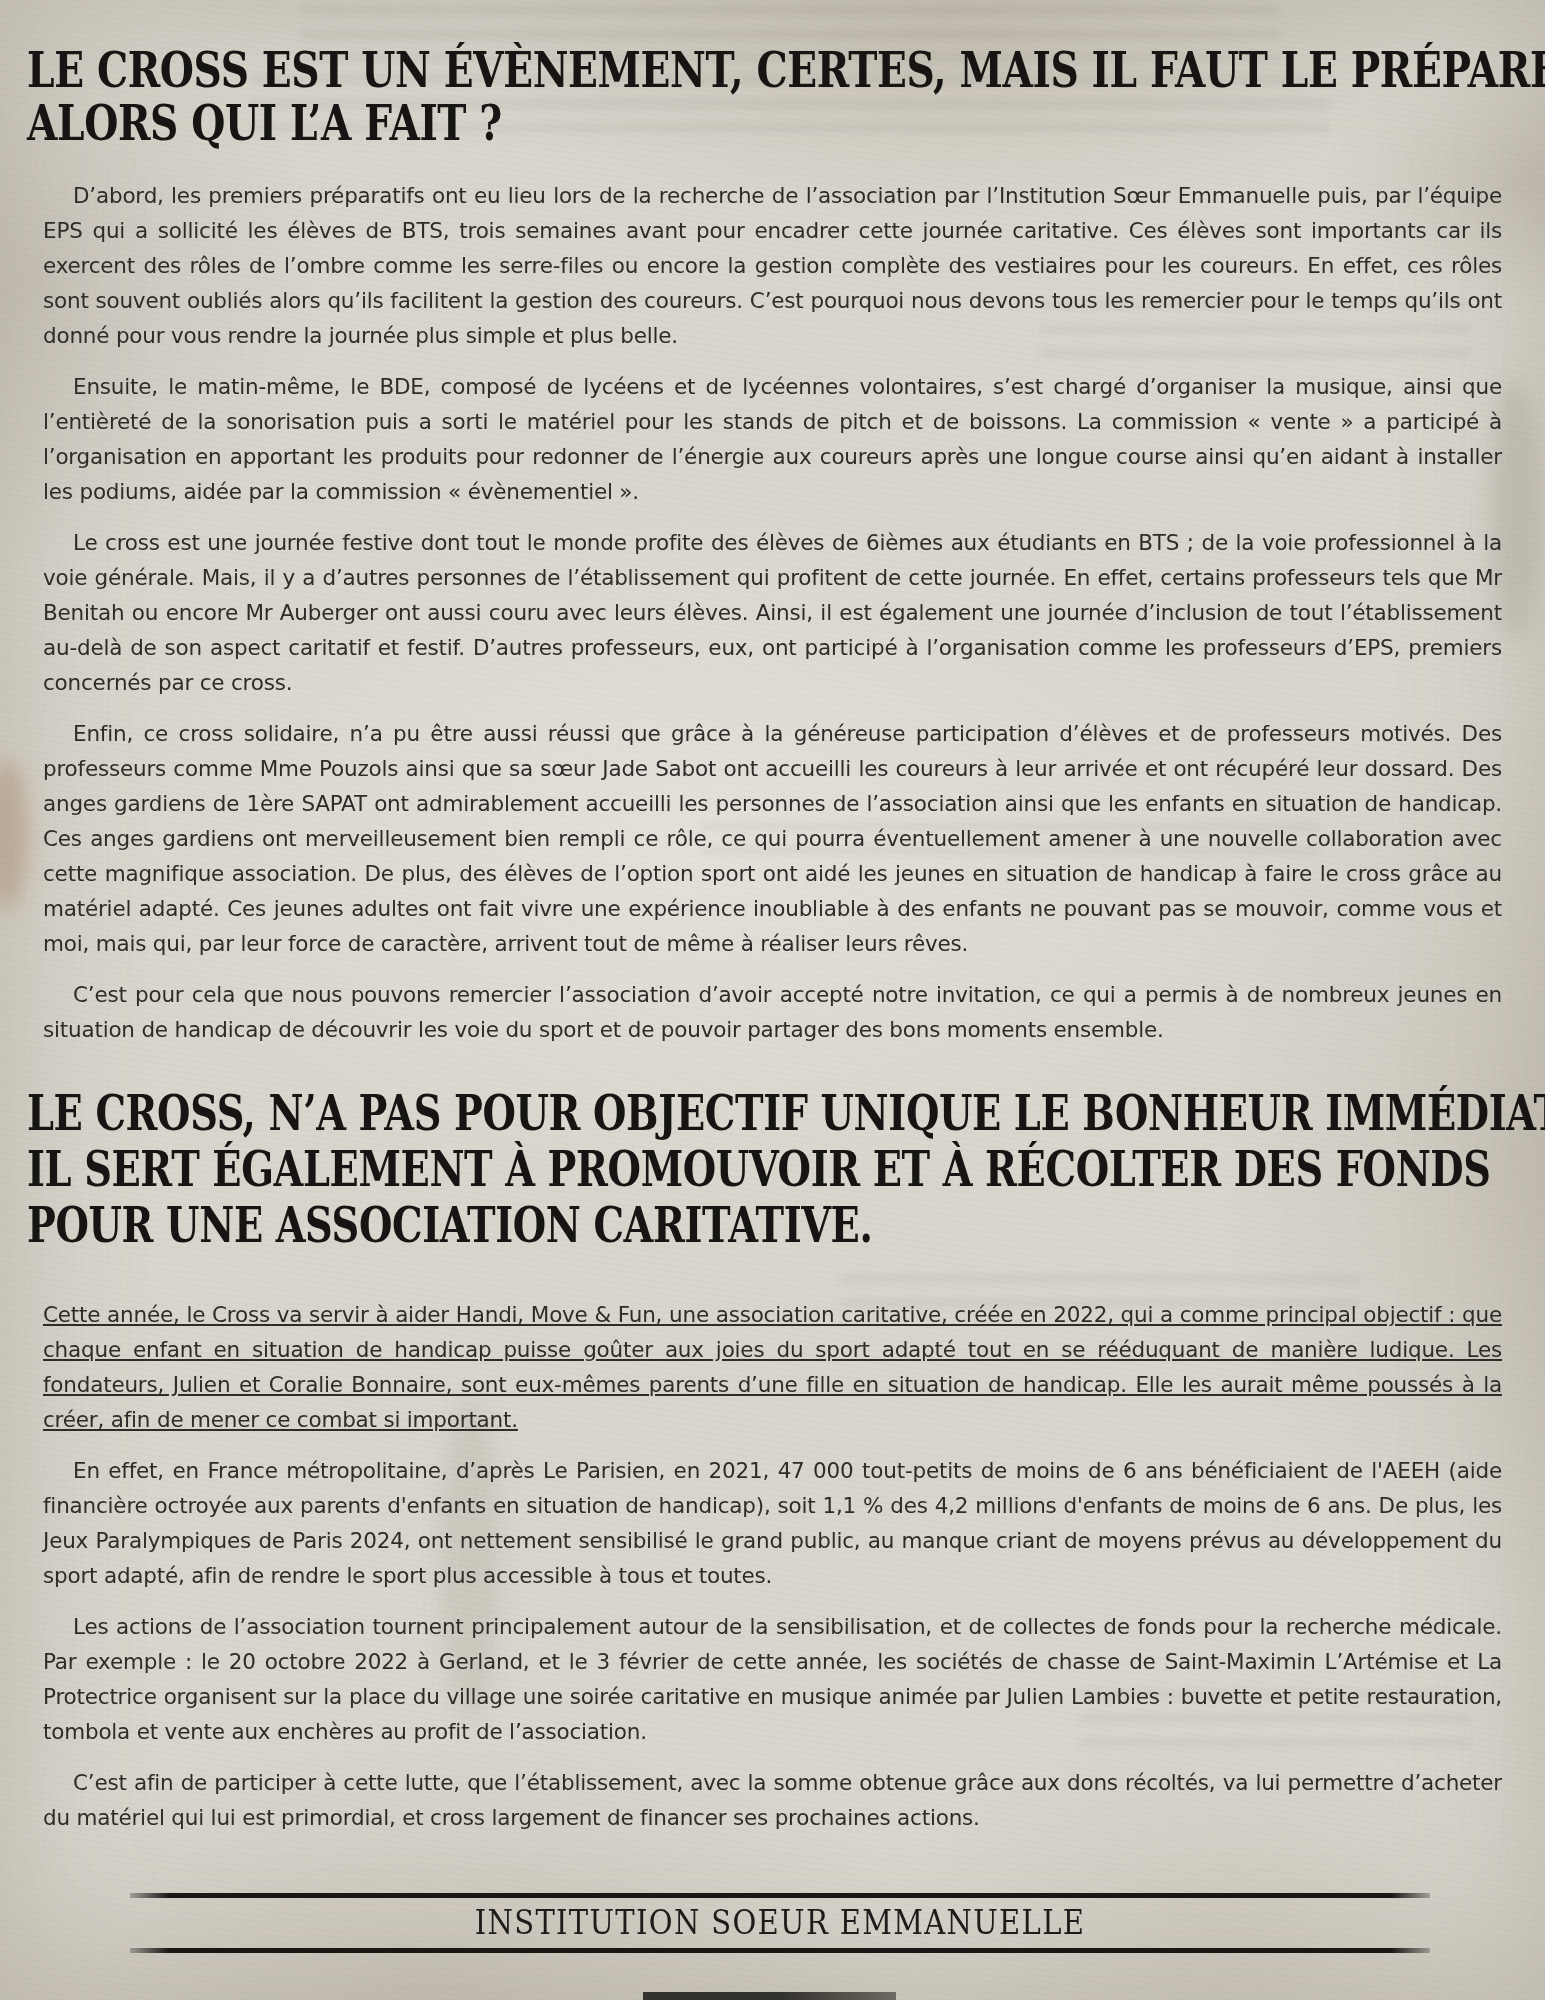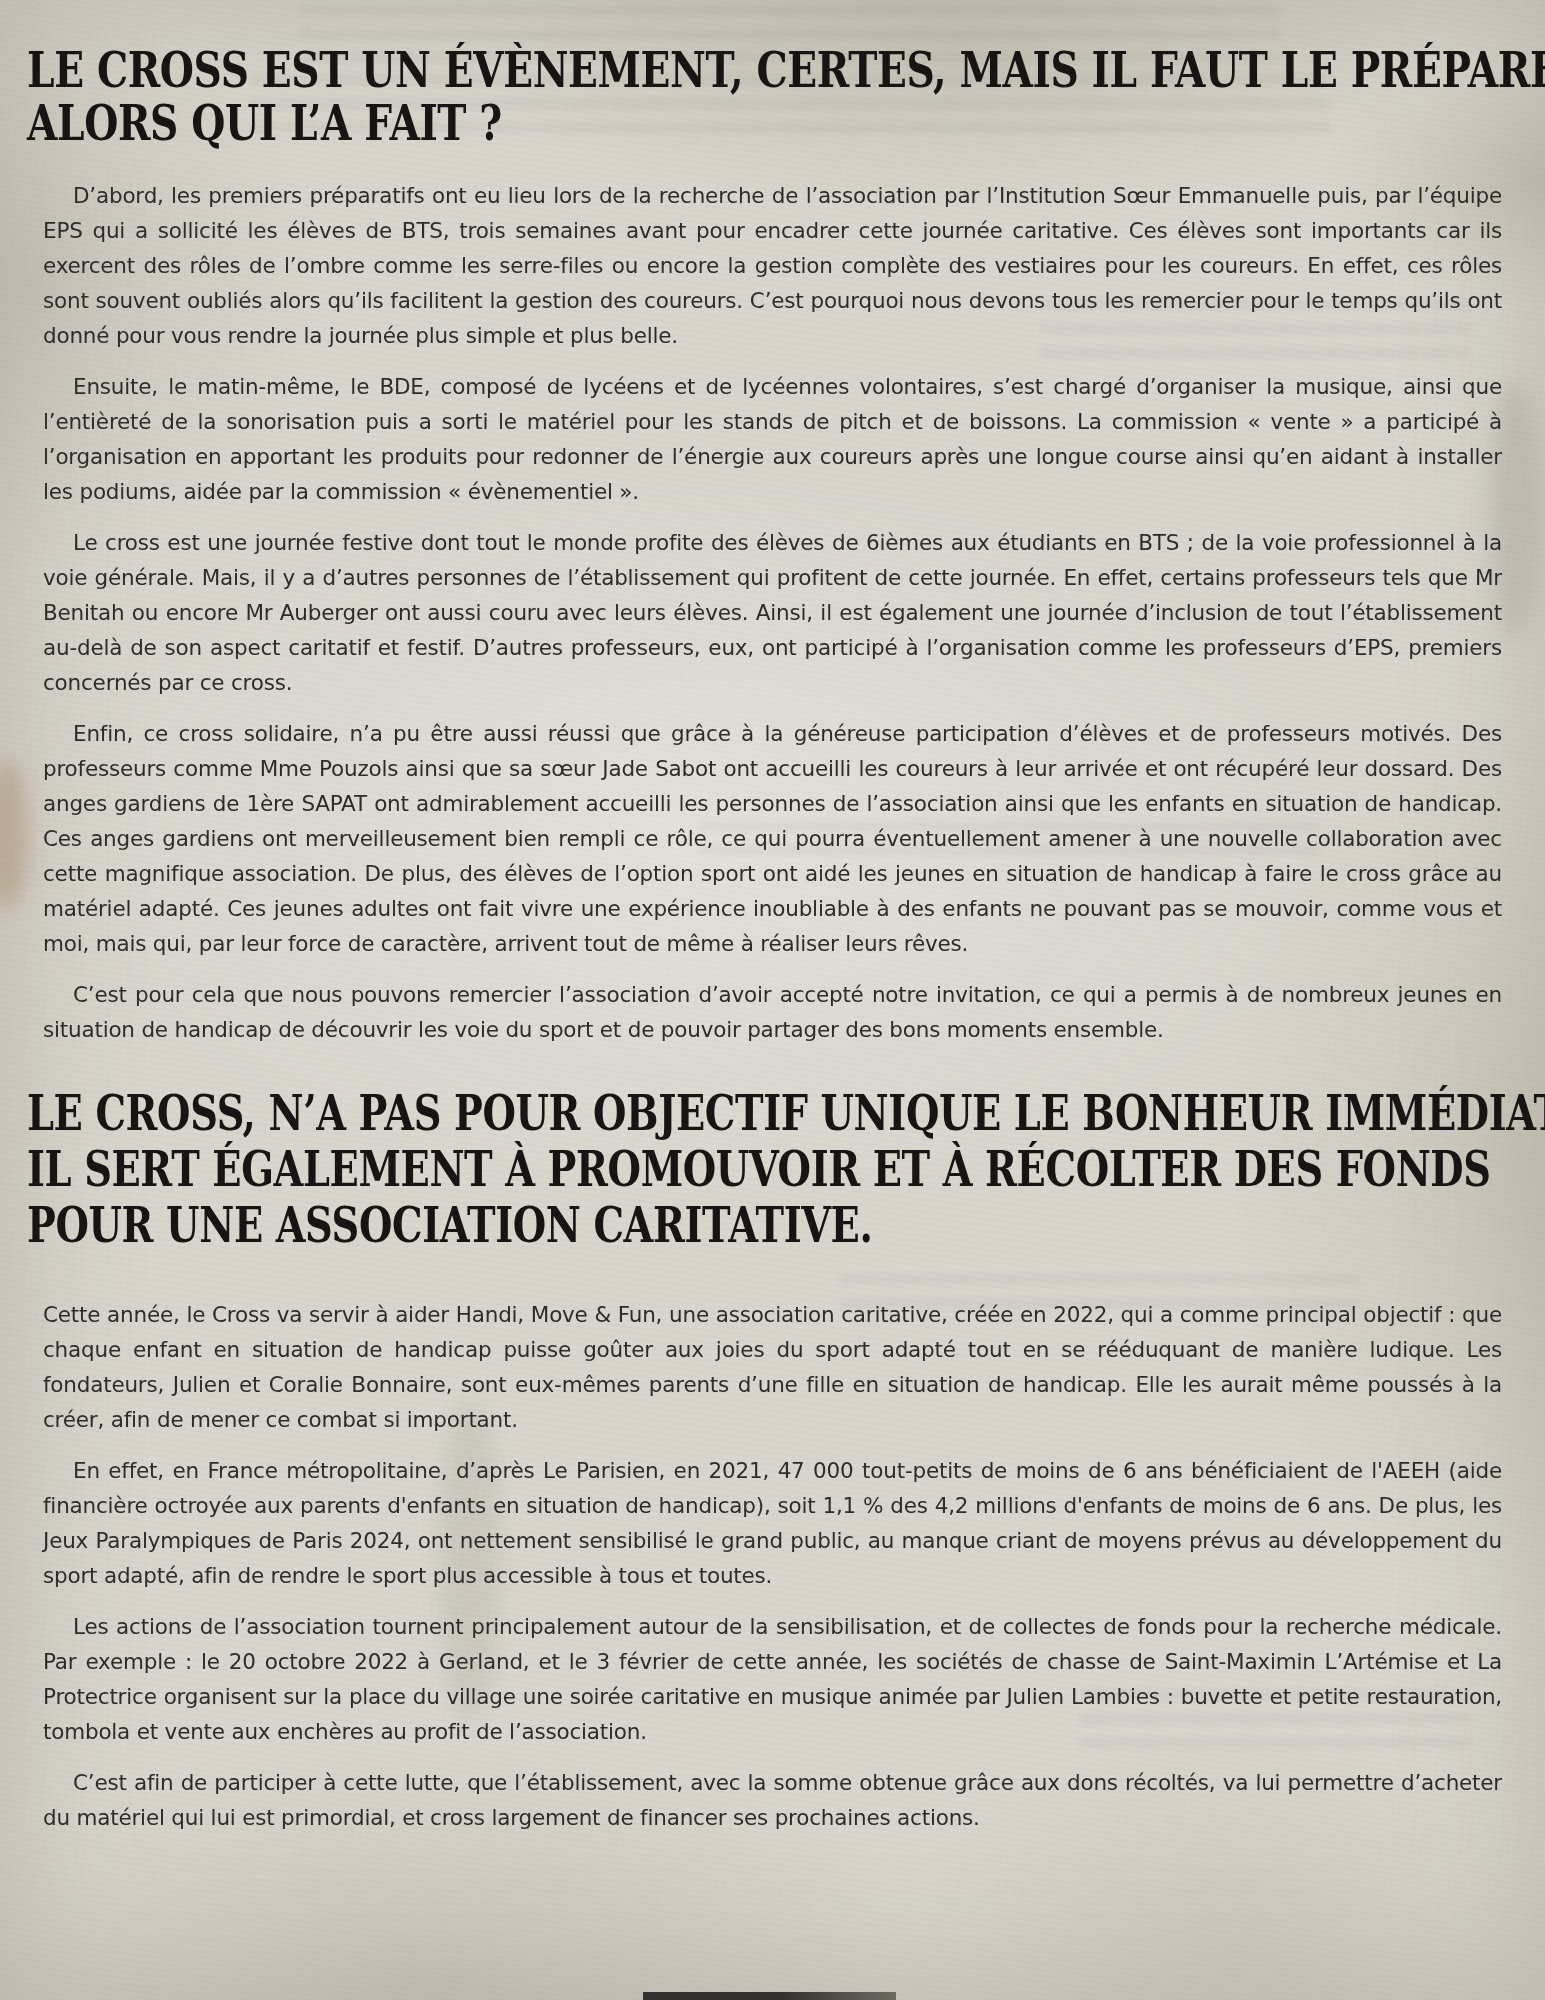--- a/index.html
+++ b/index.html
@@ -57,21 +57,21 @@
   .h2 .hline { font-size: 48px; line-height: 56px; }
   .body-text p {
     margin: 16px;
     font-size: 21.5px;
     line-height: 35px;
     letter-spacing: -0.2px;
     text-align: justify;
     text-indent: 30px;
     color: #2e2c29;
   }
-  .body-text p.no-indent { text-indent: 0; }
+  .body-text p.no-indent { text-indent: 0; text-decoration: underline; }
   .footer {
     position: absolute;
     left: 130px;
     width: 1300px;
     top: 1893px;
   }
   .rule {
     height: 5px;
     background: linear-gradient(90deg, rgba(24,23,21,0.25) 0, #181715 3%, #181715 97%, rgba(24,23,21,0.25) 100%);
   }
@@ -135,16 +135,21 @@
 
     <section class="body-text">
       <p class="no-indent">Cette année, le Cross va servir à aider Handi, Move &amp; Fun, une association caritative, créée en 2022, qui a comme principal objectif : que chaque enfant en situation de handicap puisse goûter aux joies du sport adapté tout en se rééduquant de manière ludique. Les fondateurs, Julien et Coralie Bonnaire, sont eux-mêmes parents d’une fille en situation de handicap. Elle les aurait même poussés à la créer, afin de mener ce combat si important.</p>
       <p>En effet, en France métropolitaine, d’après Le Parisien, en 2021, 47 000 tout-petits de moins de 6 ans bénéficiaient de l'AEEH (aide financière octroyée aux parents d'enfants en situation de handicap), soit 1,1 % des 4,2 millions d'enfants de moins de 6 ans. De plus, les Jeux Paralympiques de Paris 2024, ont nettement sensibilisé le grand public, au manque criant de moyens prévus au développement du sport adapté, afin de rendre le sport plus accessible à tous et toutes.</p>
       <p>Les actions de l’association tournent principalement autour de la sensibilisation, et de collectes de fonds pour la recherche médicale. Par exemple : le 20 octobre 2022 à Gerland, et le 3 février de cette année, les sociétés de chasse de Saint-Maximin L’Artémise et La Protectrice organisent sur la place du village une soirée caritative en musique animée par Julien Lambies : buvette et petite restauration, tombola et vente aux enchères au profit de l’association.</p>
       <p>C’est afin de participer à cette lutte, que l’établissement, avec la somme obtenue grâce aux dons récoltés, va lui permettre d’acheter du matériel qui lui est primordial, et cross largement de financer ses prochaines actions.</p>
     </section>
 
   </main>
 
+  <footer class="footer">
+    <div class="rule"></div>
+    <div class="footer-text">INSTITUTION SOEUR EMMANUELLE</div>
+    <div class="rule"></div>
+  </footer>
 
   <div class="bottom-mark"></div>
 
 </div>
 
 </body></html>

